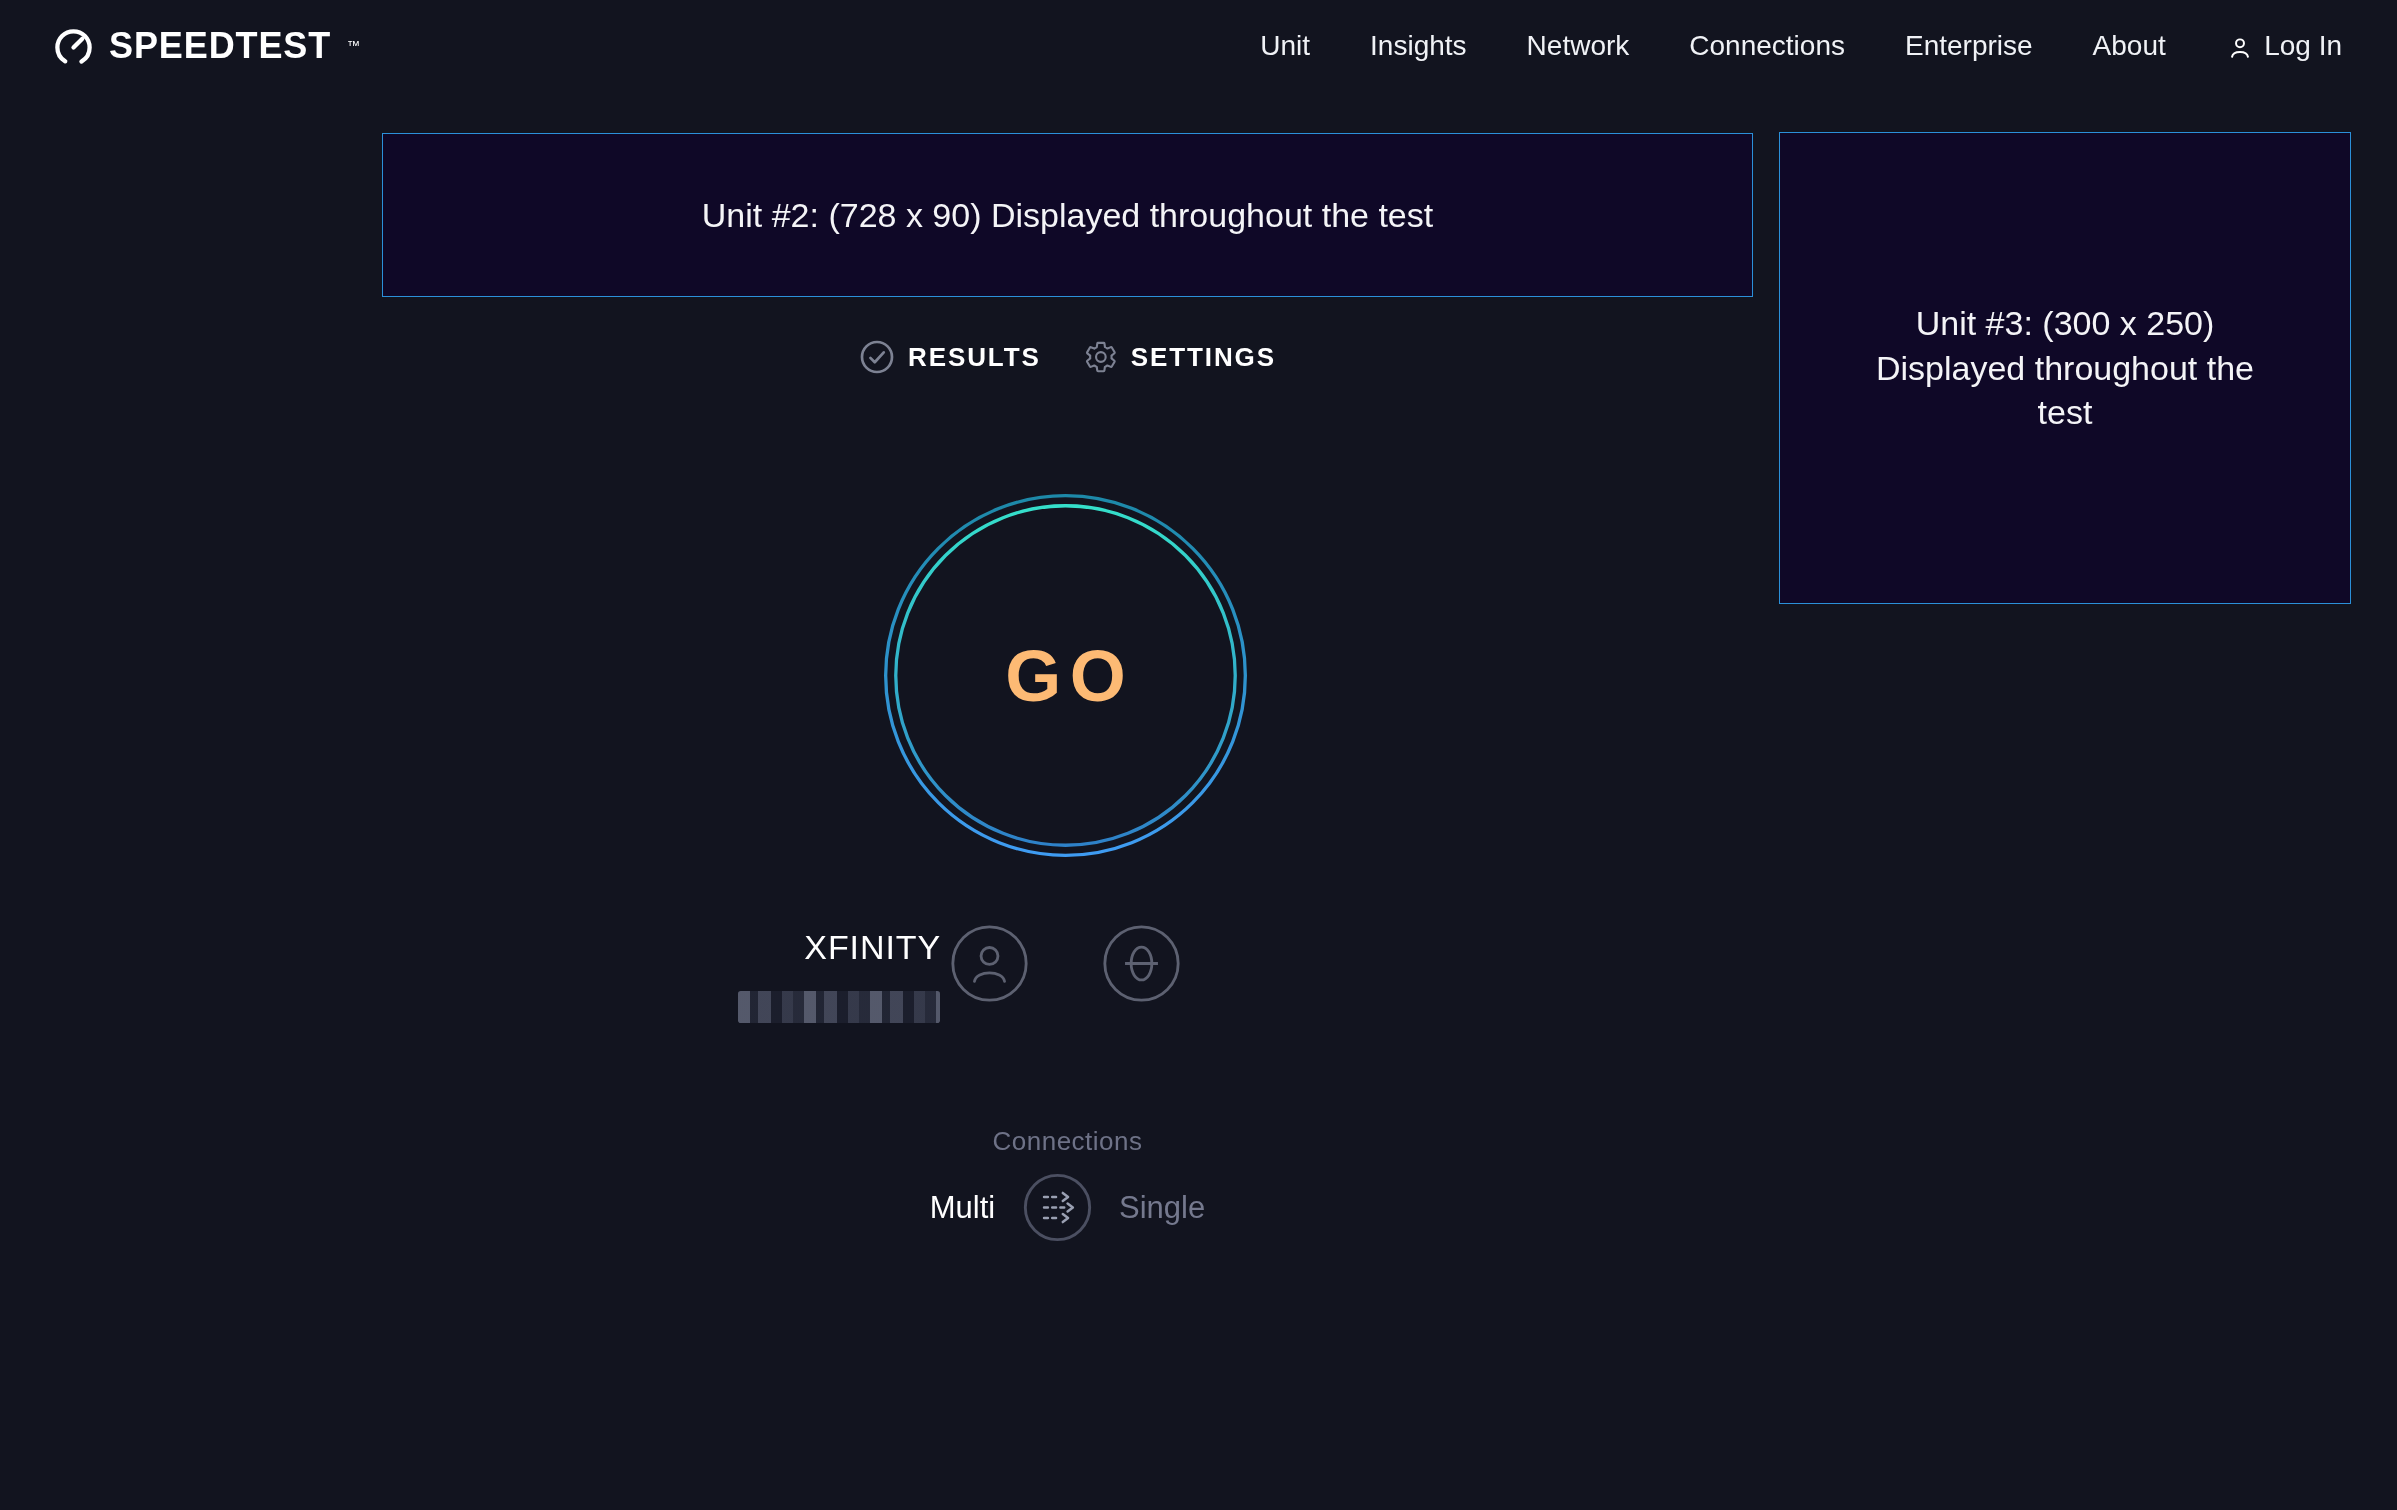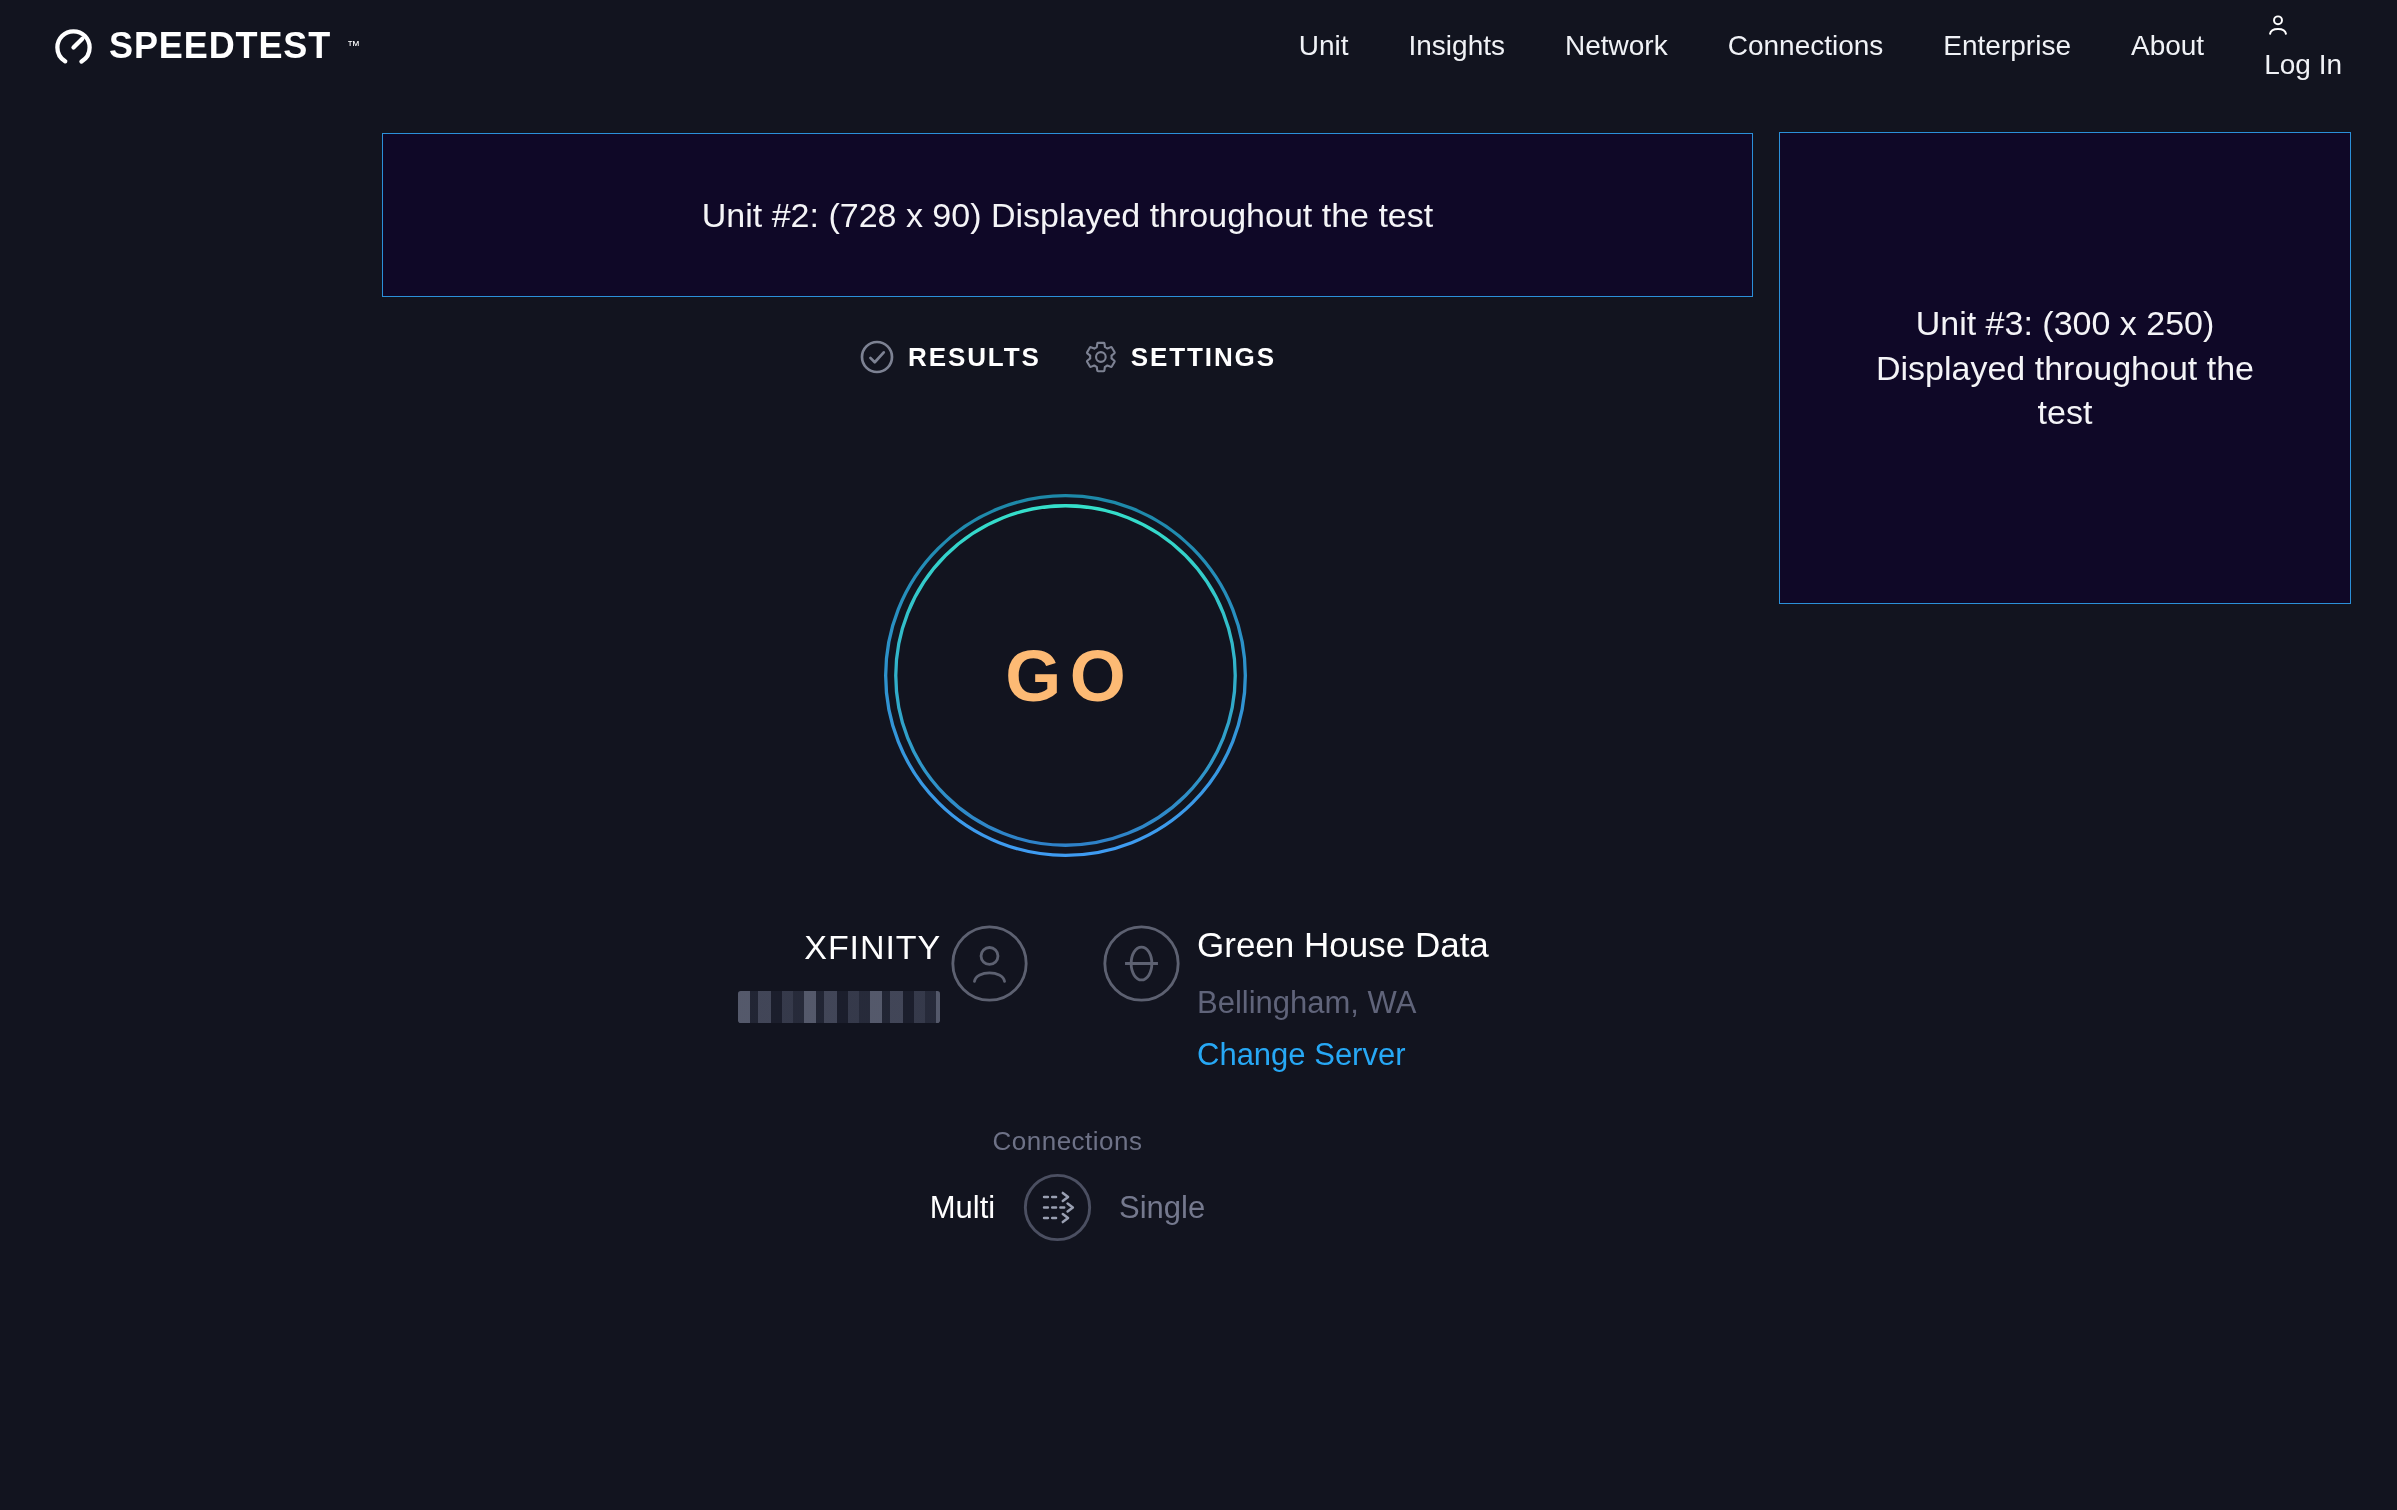--- a/index.html
+++ b/index.html
@@ -9,21 +9,21 @@
 
   
   .header { position:absolute; left:0; top:0; width:2397px; height:100px;
             display:flex; align-items:center; justify-content:space-between;
             padding:0 55px 8px 52px; }
   .logo { display:flex; align-items:center; gap:14px; cursor:pointer; }
   .logo-text { color:#ffffff; font-size:36px; font-weight:bold; letter-spacing:0.9px; }
   .logo-tm { color:#ffffff; font-size:13px; align-self:flex-start; margin:13px 0 0 1.9px; }
   .nav { display:flex; align-items:center; gap:60px; }
   .nav-item { color:#f0f2f6; font-size:28px; cursor:pointer; white-space:nowrap; }
-  .nav-login { display:flex; align-items:flex-start; gap:10.4px;flex-direction:column; }
+  .nav-login { display:flex; align-items:flex-end; gap:10.4px; }
 
   
   .ad { position:absolute; background:#0f0827; border:1.9px solid #2b90d9;
         display:flex; align-items:center; justify-content:center; text-align:center;
         color:#f4f4f7; font-size:34px; line-height:1.32; }
   .ad-1 { left:52px;   top:132px;  width:298px;  height:1133px; }
   .ad-1 span { max-width:237px; }
   .ad-2 { left:382px;  top:133px;  width:1371px; height:164px; }
   .ad-3 { left:1779px; top:132px;  width:572px;  height:472px; }
   .ad-3 span { max-width:426px; }
@@ -153,25 +153,20 @@
     <circle cx="42" cy="34" r="9" fill="none" stroke="#5d6171" stroke-width="3"></circle>
     <path d="M26 61 c2 -12 30 -12 32 0" fill="none" stroke="#5d6171" stroke-width="3" stroke-linecap="round"></path>
   </svg>
 
   <svg class="round-icon icon-globe-circle" viewBox="0 0 84 84">
     <circle cx="42" cy="42" r="39" fill="none" stroke="#5d6171" stroke-width="3"></circle>
     <ellipse cx="42" cy="42" rx="11" ry="17.5" fill="none" stroke="#5d6171" stroke-width="3"></ellipse>
     <line x1="24.5" y1="42" x2="59.5" y2="42" stroke="#5d6171" stroke-width="3"></line>
   </svg>
 
-  <div class="server-block">
-    <span class="server-name">Green House Data</span>
-    <span class="server-loc">Bellingham, WA</span>
-    <span class="server-change">Change Server</span>
-  </div>
 
   <div class="conn-label">Connections</div>
   <div class="conn-row">
     <span class="conn-multi">Multi</span>
     <span class="conn-toggle">
       <svg width="73" height="73" viewBox="0 0 76 76">
         <circle cx="38" cy="38" r="33.5" fill="none" stroke="#4b4f61" stroke-width="3"></circle>
         <g fill="none" stroke="#9aa0b2" stroke-width="2.6" stroke-linecap="round" stroke-linejoin="round">
           <line x1="24" y1="27" x2="41" y2="27" stroke-dasharray="4 4.5"></line>
           <path d="M43.5 22.8 L49 27 L43.5 31.2"></path>

